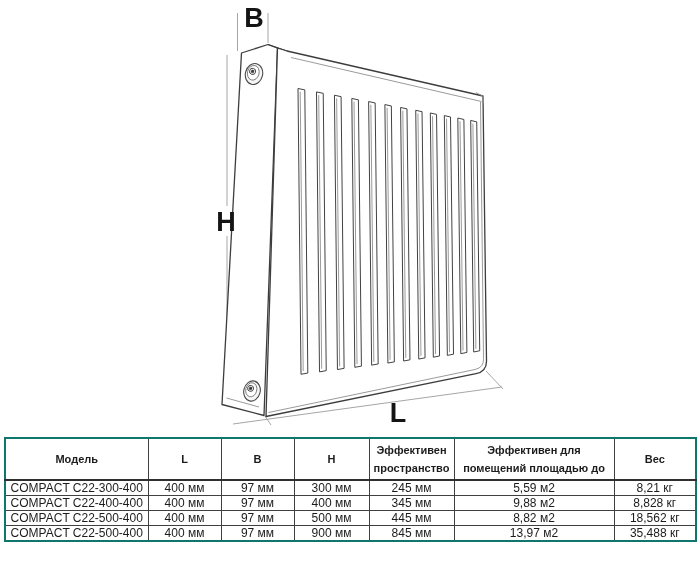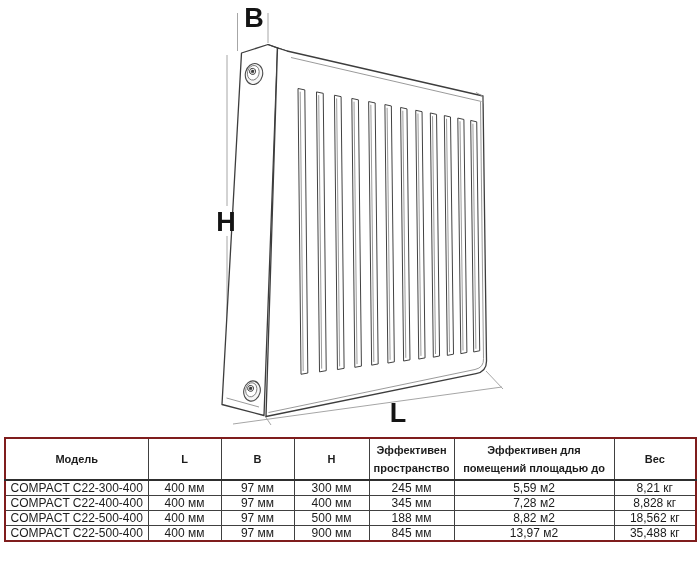--- a/index.html
+++ b/index.html
@@ -18,21 +18,21 @@
   .plug-mid{fill:#ffffff;stroke:#7a7a7a;stroke-width:0.9;}
   .plug-in{fill:#e9e9e9;stroke:#4a4a4a;stroke-width:0.9;}
   .plug-core{fill:#3a3a3a;stroke:none;}
   .dim-label{
     font-family:"Liberation Sans",sans-serif;font-size:27px;font-weight:bold;
     fill:#141414;text-anchor:middle;
   }
   .spec-table{
     position:absolute;left:4px;top:437px;width:691px;
     border-collapse:collapse;table-layout:fixed;
-    border:2px solid #7f1d1d;background:#ffffff;
+    border:2px solid #0f766e;background:#ffffff;
   }
   .spec-table th,.spec-table td{
     border:1px solid #404040;text-align:center;vertical-align:middle;
     color:#1c1c1c;padding:0;overflow:hidden;
   }
   .spec-table th{height:40px;font-size:11px;font-weight:700;line-height:18px;}
   .spec-table thead th{border-bottom:2px solid #2e2e2e;}
   .spec-table td{height:14px;font-size:12px;font-weight:400;line-height:14px;white-space:nowrap;}
 </style>
 </head>
@@ -137,29 +137,29 @@
         <td>245 мм</td>
         <td>5,59 м2</td>
         <td>8,21 кг</td>
       </tr>
       <tr>
         <td>COMPACT C22-400-400</td>
         <td>400 мм</td>
         <td>97 мм</td>
         <td>400 мм</td>
         <td>345 мм</td>
-        <td>7,28 м2</td>
+        <td>9,88 м2</td>
         <td>8,828 кг</td>
       </tr>
       <tr>
         <td>COMPACT C22-500-400</td>
         <td>400 мм</td>
         <td>97 мм</td>
         <td>500 мм</td>
-        <td>188 мм</td>
+        <td>445 мм</td>
         <td>8,82 м2</td>
         <td>18,562 кг</td>
       </tr>
       <tr>
         <td>COMPACT C22-500-400</td>
         <td>400 мм</td>
         <td>97 мм</td>
         <td>900 мм</td>
         <td>845 мм</td>
         <td>13,97 м2</td>

